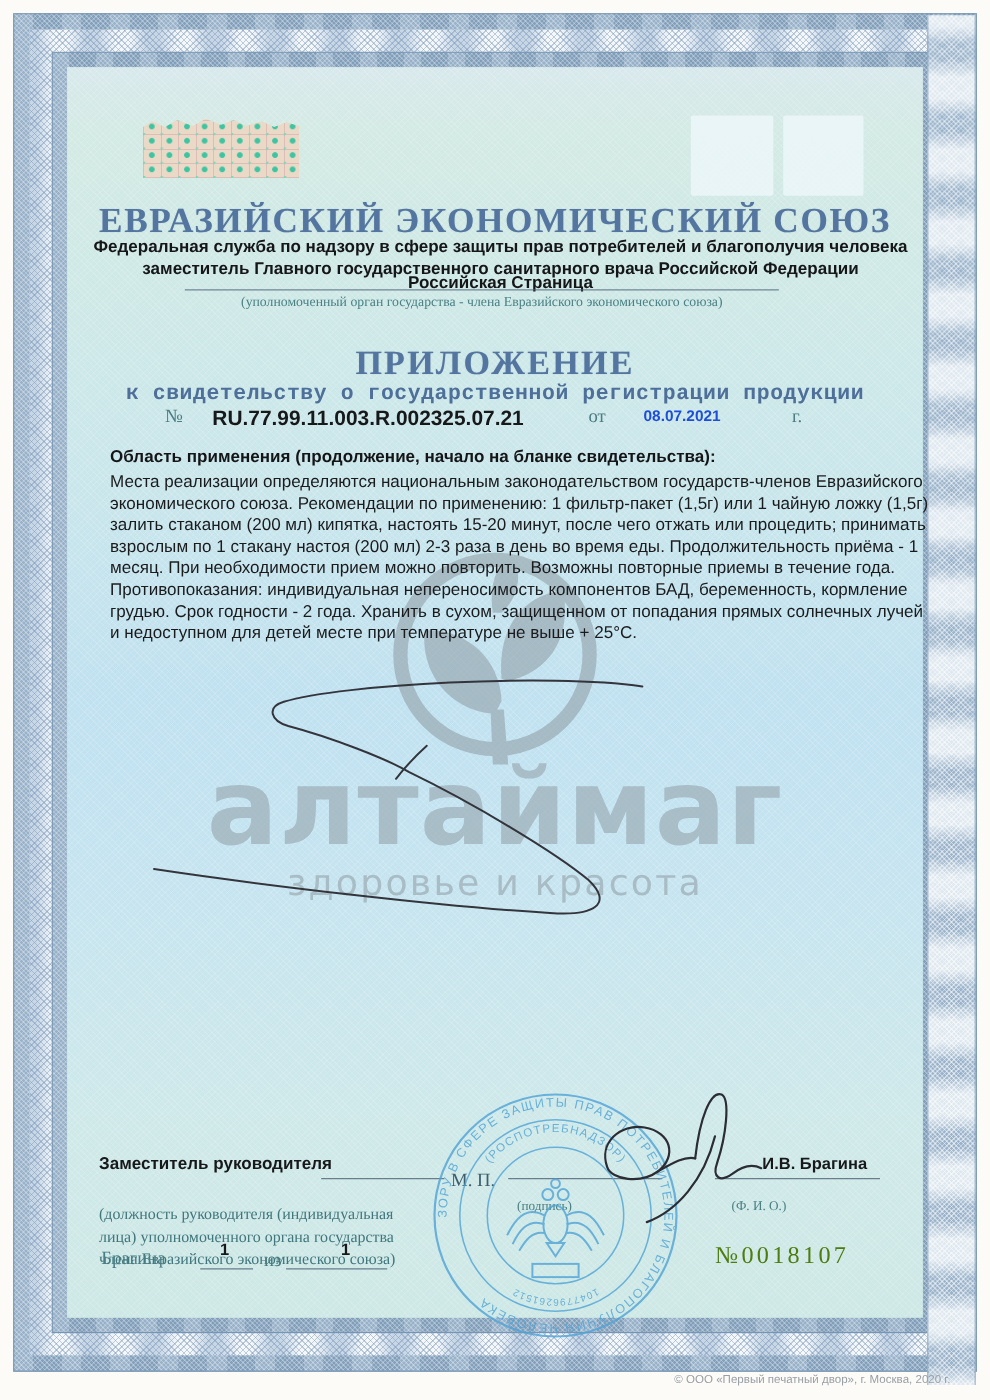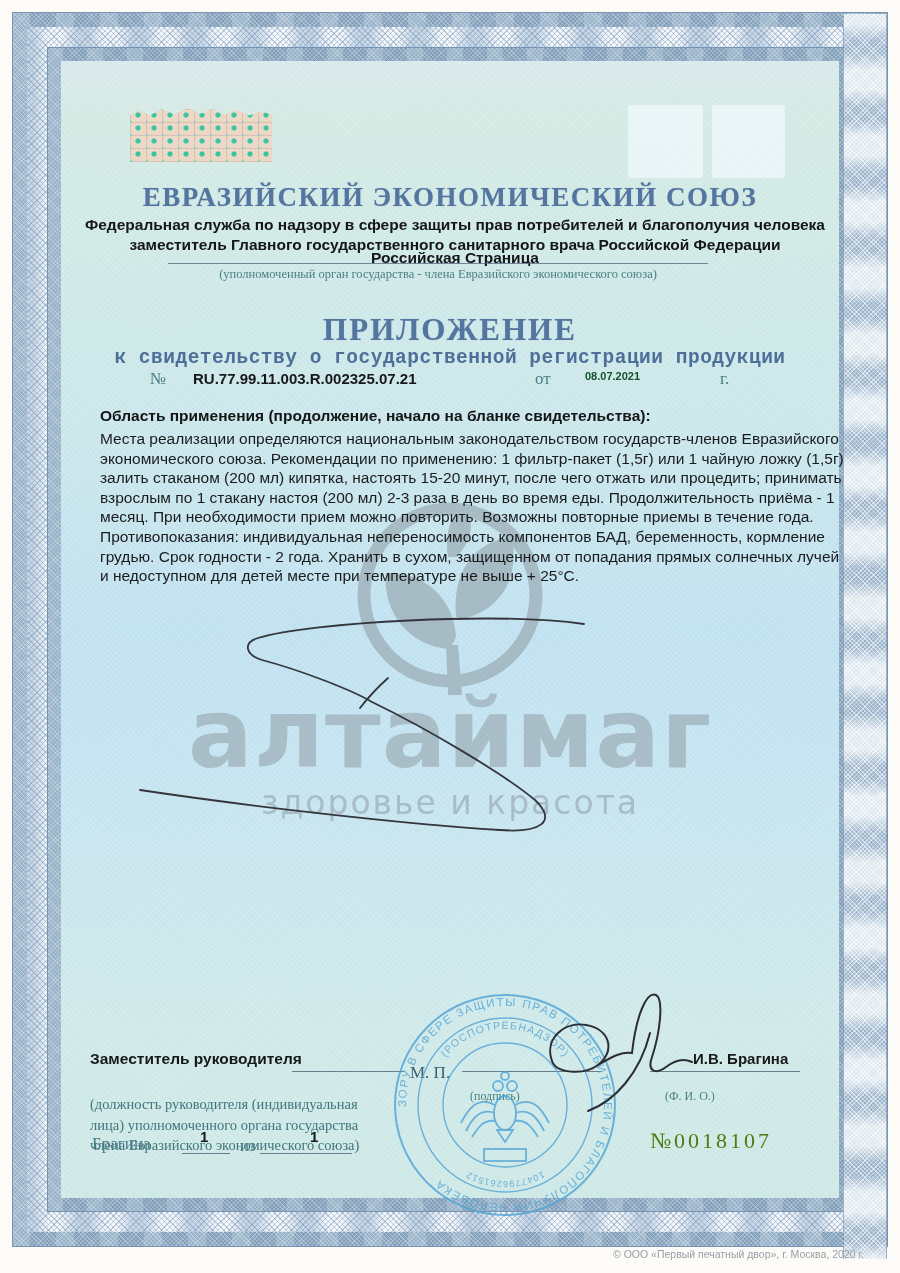--- a/index.html
+++ b/index.html
@@ -55,41 +55,41 @@
       repeating-linear-gradient(90deg, rgba(210,150,160,.45) 0 1px, transparent 1px 16px);
     background-size:16px 13px,16px 13px,auto,auto;
     clip-path:polygon(0 14%,6% 4%,14% 14%,22% 2%,32% 12%,40% 0,50% 10%,58% 2%,66% 12%,76% 4%,84% 14%,92% 6%,100% 12%,100% 100%,0 100%);
     opacity:.95;}
   .pale-rect{position:absolute;top:105px;height:73px;background:rgba(238,247,251,.78);z-index:11;border-radius:2px;}
   .pale-rect.a{left:628px;width:75px;}
   .pale-rect.b{left:712px;width:73px;}
 
   
   .union-title{position:absolute;left:70px;right:70px;top:182px;text-align:center;
-    font-family:"Liberation Serif",serif;font-weight:700;font-size:27px;letter-spacing:1.5px;
+    font-family:"Liberation Serif",serif;font-weight:700;font-size:32px;letter-spacing:1.5px;
     color:#54759f;text-shadow:0 0 1px rgba(84,117,159,.35);z-index:12;}
   .hdr-line{position:absolute;left:70px;right:60px;text-align:center;color:#151618;
     font-size:15.5px;font-weight:600;z-index:12;}
   .rf-underline{position:absolute;left:168px;top:263px;width:540px;border-bottom:1.2px solid rgba(80,100,120,.75);z-index:12;}
   .hdr-caption{position:absolute;left:118px;width:640px;top:267px;text-align:center;
     font-family:"Liberation Serif",serif;font-size:12.5px;color:#4b8084;z-index:12;}
 
   .doc-title{position:absolute;left:70px;right:70px;top:312px;text-align:center;
     font-family:"Liberation Serif",serif;font-weight:700;font-size:31px;letter-spacing:2px;
     color:#54759f;text-shadow:0 0 1px rgba(84,117,159,.35);z-index:12;}
   .doc-subtitle{position:absolute;left:70px;right:70px;top:347px;text-align:center;
     font-family:Liberation Mono, monospace;font-weight:700;font-size:19.5px;letter-spacing:.5px;
     color:#4e6f99;z-index:12;}
 
   .serif-label{font-family:"Liberation Serif",serif;color:#4a7d84;font-size:17px;}
   .reg-row{position:absolute;left:0;top:369px;width:900px;z-index:12;}
   .reg-row .no{position:absolute;left:150px;top:0;}
-  .reg-row .num{position:absolute;left:193px;top:1px;font-size:15px;font-weight:600;color:#17181a;}
+  .reg-row .num{position:absolute;left:193px;top:1px;font-size:19px;font-weight:600;color:#17181a;}
   .reg-row .ot{position:absolute;left:535px;top:0;}
-  .reg-row .date{position:absolute;left:585px;top:1px;font-size:11px;font-weight:600;color:#14532d;}
+  .reg-row .date{position:absolute;left:585px;top:1px;font-size:14px;font-weight:600;color:#1d4ed8;}
   .reg-row .g{position:absolute;left:720px;top:0;}
 
   
   .body-heading{position:absolute;left:100px;top:407px;width:750px;
     font-size:15.5px;font-weight:700;color:#141517;z-index:12;}
   .body-text{position:absolute;left:100px;top:429px;width:748px;
     font-size:15.5px;line-height:19.6px;color:#1a1b1d;z-index:12;}
   .wm-word{position:absolute;left:0;width:900px;top:678px;text-align:center;
     font-family:"DejaVu Sans",sans-serif;font-weight:700;font-size:96px;color:#94a2a9;opacity:.58;letter-spacing:1px;z-index:9;}
   .wm-tag{position:absolute;left:0;width:900px;top:783px;text-align:center;

